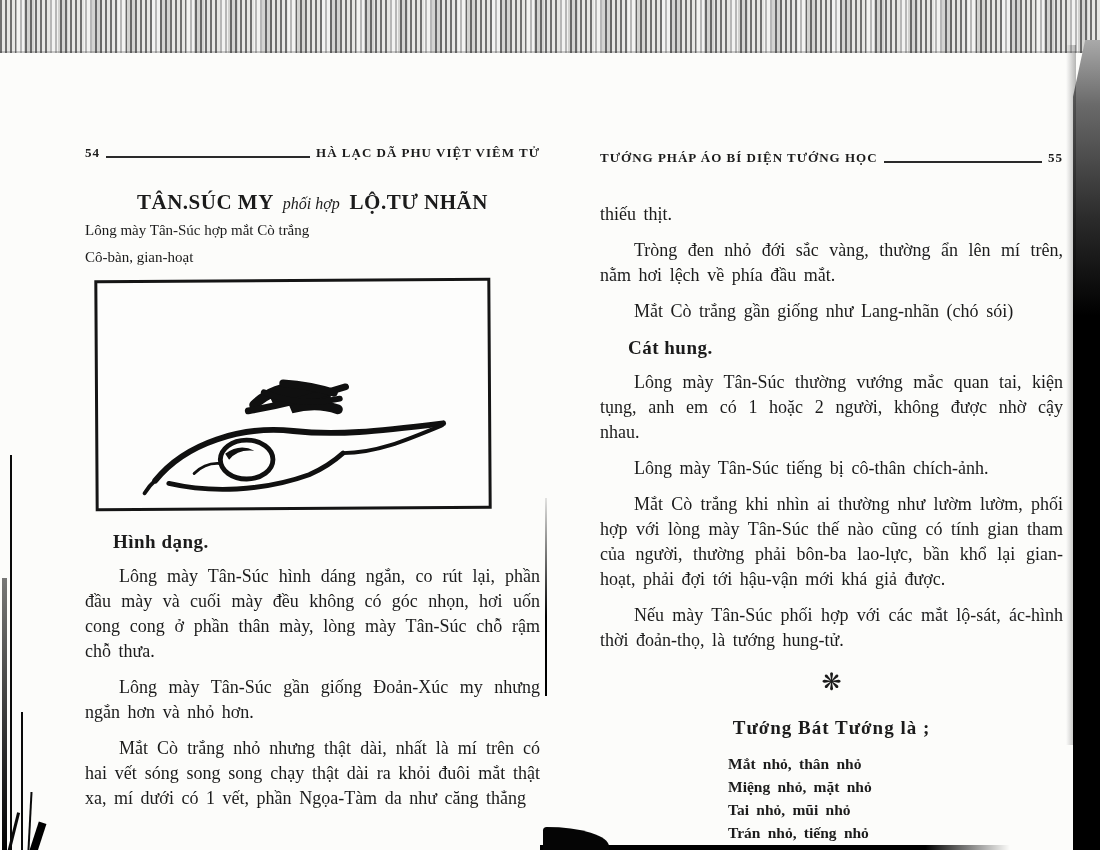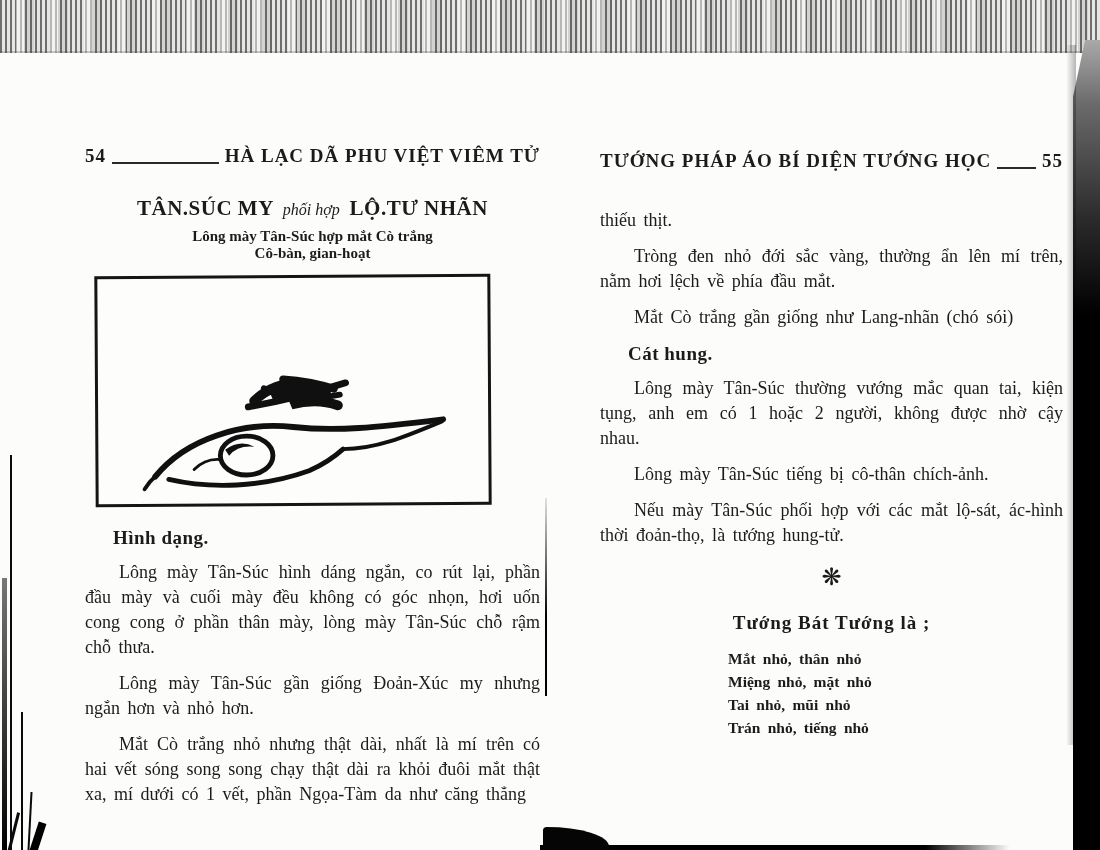--- a/index.html
+++ b/index.html
@@ -51,30 +51,30 @@
   .streak.s5 { left:12px; top:812px; width:3px;  height:42px; transform:rotate(14deg); }
   .streak.s6 { left:34px; top:822px; width:8px;  height:30px; transform:rotate(18deg); background:#000; }
 
   
   .page { position:absolute; }
   #left-page  { left:85px;  top:145px; width:455px; }
   #right-page { left:600px; top:150px; width:463px; }
 
   .header-row {
     display:flex; align-items:flex-end;
-    font-weight:bold; font-size:19px; letter-spacing:1px;
+    font-weight:bold; font-size:13px; letter-spacing:1px;
     white-space:nowrap;
   }
   .header-rule { flex:1 1 auto; border-bottom:2px solid #2a2a2a; margin:0 6px 3px 6px; min-width:30px; }
 
   .doc-title { margin-top:29px; text-align:center; font-size:21px; font-weight:bold; letter-spacing:0.5px; }
   .doc-title .connector { font-weight:normal; font-style:italic; font-size:16px; letter-spacing:0; padding:0 4px; }
-  .subtitle { text-align:center; font-weight:bold; font-size:15px; }
+  .subtitle { font-weight:normal; font-size:15px; }
   .subtitle.first { margin-top:7px; }
-  .subtitle.second { margin-top:0; }
+  .subtitle.second { margin-top:10px; }
 
   .figure-frame {
     margin:13px 0 0 10px;
     width:396px; height:231px;
     border:3px solid #151515;
     background:#fdfdfc;
     transform:rotate(-0.35deg);
   }
   .figure-frame svg { width:100%; height:100%; display:block; }
 
@@ -160,20 +160,21 @@
     <span>55</span>
   </div>
 
   <p class="body-par no-indent">thiếu thịt.</p>
   <p class="body-par">Tròng đen nhỏ đới sắc vàng, thường ẩn lên mí trên, nằm hơi lệch về phía đầu mắt.</p>
   <p class="body-par short">Mắt Cò trắng gần giống như Lang-nhãn (chó sói)</p>
 
   <div class="section-heading">Cát hung.</div>
   <p class="body-par">Lông mày Tân-Súc thường vướng mắc quan tai, kiện tụng, anh em có 1 hoặc 2 người, không được nhờ cậy nhau.</p>
   <p class="body-par short">Lông mày Tân-Súc tiếng bị cô-thân chích-ảnh.</p>
+  <p class="body-par">Mắt Cò trắng khi nhìn ai thường như lườm lườm, phối hợp với lòng mày Tân-Súc thế nào cũng có tính gian tham của người, thường phải bôn-ba lao-lực, bần khổ lại gian-hoạt, phải đợi tới hậu-vận mới khá giả được.</p>
   <p class="body-par">Nếu mày Tân-Súc phối hợp với các mắt lộ-sát, ác-hình thời đoản-thọ, là tướng hung-tử.</p>
 
   <div class="flower">❋</div>
 
   <div class="list-heading">Tướng Bát Tướng là ;</div>
   <div class="small-list">
     <div>Mắt nhỏ, thân nhỏ</div>
     <div>Miệng nhỏ, mặt nhỏ</div>
     <div>Tai nhỏ, mũi nhỏ</div>
     <div>Trán nhỏ, tiếng nhỏ</div>

